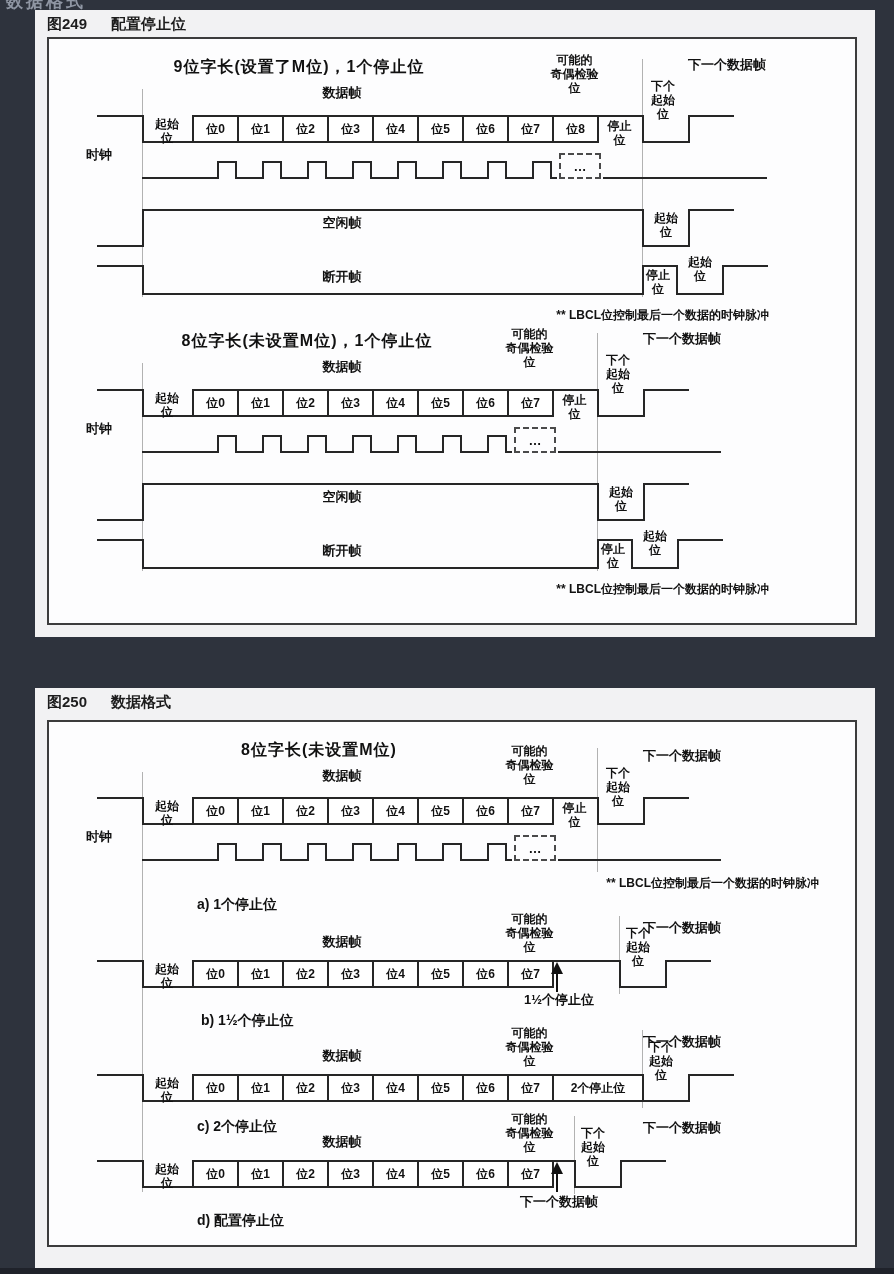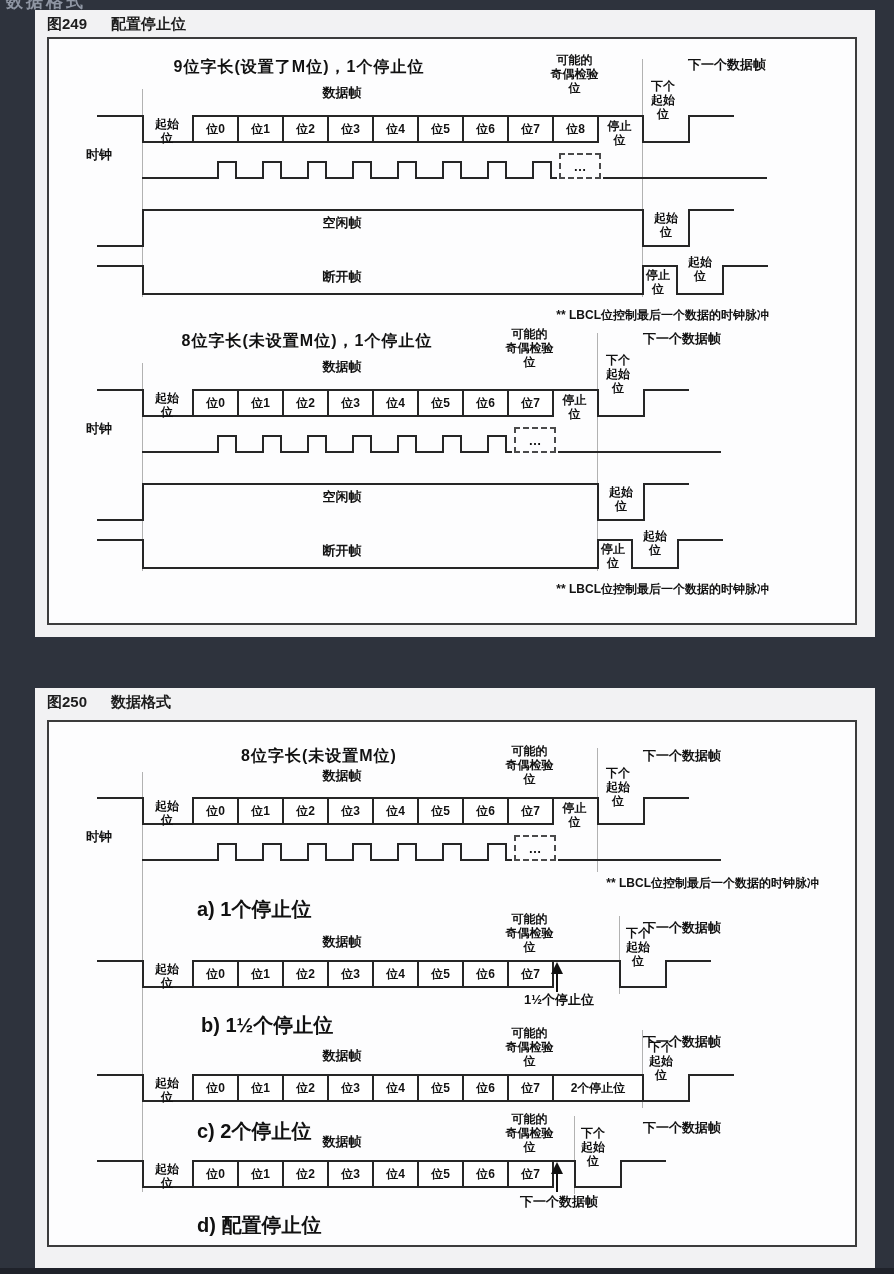--- a/index.html
+++ b/index.html
@@ -19,21 +19,21 @@
   .vl{position:absolute;width:2px;background:#262626;}
   .gv{position:absolute;width:1px;background:#b2b2b2;}
   .bit{position:absolute;height:28px;width:47px;border:2px solid #262626;background:#fff;
        display:flex;align-items:center;justify-content:center;font-size:12px;font-weight:bold;
        box-sizing:border-box;white-space:nowrap;}
   .wbit{width:92px;}
   .lbl{position:absolute;font-size:12px;font-weight:bold;line-height:1.18;text-align:center;
        white-space:pre-line;color:#111;}
   .l13{font-size:13px;}
   .hd{position:absolute;font-size:16px;font-weight:bold;text-align:center;letter-spacing:1px;}
-  .capt{position:absolute;font-size:20px;font-weight:bold;}
+  .capt{position:absolute;font-size:14px;font-weight:bold;}
   .fn{position:absolute;font-size:12px;font-weight:bold;text-align:right;}
   .pulse{position:absolute;height:18px;width:20px;border:2px solid #262626;border-bottom:none;
        box-sizing:border-box;}
   .dbox{position:absolute;width:42px;height:26px;border:2px dashed #4a4a4a;box-sizing:border-box;
        display:flex;align-items:center;justify-content:center;font-size:13px;font-weight:bold;
        background:#fdfdfe;}
   .arr{position:absolute;width:12px;height:30px;}
   .arr::before{content:"";position:absolute;left:0;top:0;width:0;height:0;
        border-left:6px solid transparent;border-right:6px solid transparent;
        border-bottom:12px solid #111;}
@@ -209,21 +209,21 @@
       <div class="hl" style="left:509px;top:412px;width:163px"></div>
     </div>
 </div>
 
 <div class="panel" id="p2">
   <div class="figtitle">
     <span>图250</span><span class="cap2">数据格式</span>
   </div>
   <div class="fbox" id="b2">
 
-    <div class="hd" style="left:60px;top:24px;width:420px">8位字长(未设置M位)</div>
+    <div class="hd" style="left:60px;top:18px;width:420px">8位字长(未设置M位)</div>
     <div class="lbl" style="left:423px;top:22px;width:115px">可能的
 奇偶检验
 位</div>
     <div class="lbl l13" style="left:533px;top:26px;width:200px">下一个数据帧</div>
     <div class="lbl" style="left:543px;top:44px;width:52px">下个
 起始
 位</div>
     <div class="lbl l13" style="left:143px;top:46px;width:300px">数据帧</div>
     <div class="gv" style="left:93px;top:50px;height:420px"></div>
     <div class="gv" style="left:548px;top:26px;height:124px"></div>

